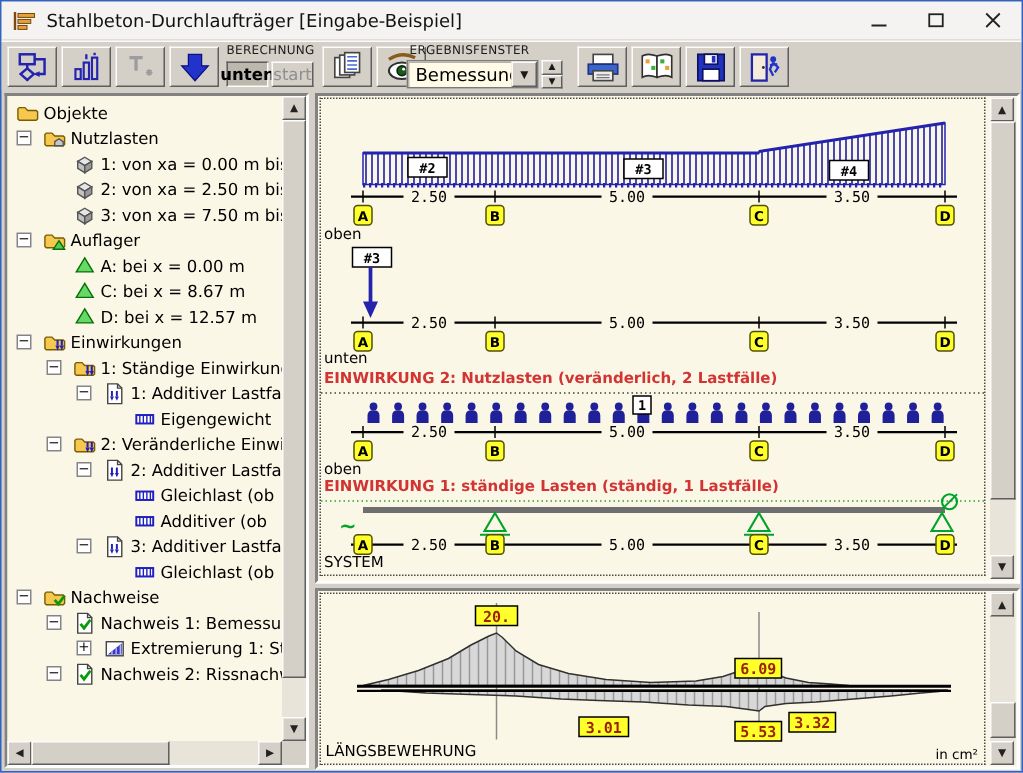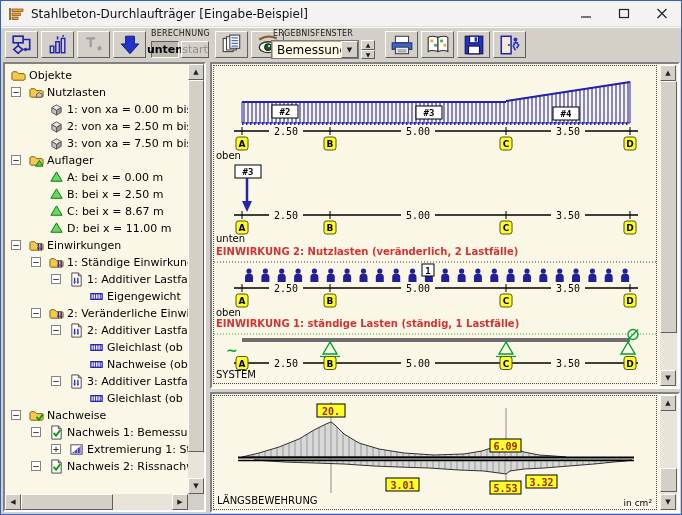--- a/index.html
+++ b/index.html
@@ -250,33 +250,27 @@
         <div class="trow">
           <span class="ticn" style="left: 44px;"><svg width="15" height="15" viewBox="0 0 16 16">
               <polygon points="8,2 14,12 2,12" fill="#66d866" stroke="#067006"></polygon>
             </svg></span>
           <span class="tlabel" style="left: 62px;">A: bei x = 0.00 m</span>
         </div>
         <div class="trow">
           <span class="ticn" style="left: 44px;"><svg width="15" height="15" viewBox="0 0 16 16">
               <polygon points="8,2 14,12 2,12" fill="#66d866" stroke="#067006"></polygon>
             </svg></span>
-          <span class="tlabel" style="left: 62px;">B: bei x = 2.50 m</span>
+          <span class="tlabel" style="left: 62px;">C: bei x = 8.67 m</span>
         </div>
         <div class="trow">
           <span class="ticn" style="left: 44px;"><svg width="15" height="15" viewBox="0 0 16 16">
               <polygon points="8,2 14,12 2,12" fill="#66d866" stroke="#067006"></polygon>
             </svg></span>
-          <span class="tlabel" style="left: 62px;">C: bei x = 8.67 m</span>
-        </div>
-        <div class="trow">
-          <span class="ticn" style="left: 44px;"><svg width="15" height="15" viewBox="0 0 16 16">
-              <polygon points="8,2 14,12 2,12" fill="#66d866" stroke="#067006"></polygon>
-            </svg></span>
-          <span class="tlabel" style="left: 62px;">D: bei x = 11.00 m</span>
+          <span class="tlabel" style="left: 62px;">D: bei x = 12.57 m</span>
         </div>
         <div class="trow">
           <span class="exp" style="left: 6px;">−</span>
           <span class="ticn" style="left: 24px;"><svg width="15" height="15" viewBox="0 0 16 16">
               <path d="M1,5 L2,4 L6,4 L8,6 L14,6 L15,7 L15,12 L14,13 L2,13 L1,12 Z" fill="#f6c84f" stroke="#7a5c00"></path>
               <path d="M10,6 L10,10 M13,6 L13,10" stroke="#2020c0" stroke-width="1.5"></path>
               <polygon points="10,13.5 8.4,10 11.6,10" fill="#2020c0"></polygon>
               <polygon points="13,13.5 11.4,10 14.6,10" fill="#2020c0"></polygon>
             </svg></span>
           <span class="tlabel" style="left: 42px;">Einwirkungen</span>
@@ -335,21 +329,21 @@
               <rect x="2" y="5" width="12" height="6" fill="#fff" stroke="#2020c0" stroke-width="1.4"></rect>
               <path d="M4.5,5 V11 M7,5 V11 M9.5,5 V11 M12,5 V11" stroke="#2020c0"></path>
             </svg></span>
           <span class="tlabel" style="left: 102px;">Gleichlast (ob</span>
         </div>
         <div class="trow">
           <span class="ticn" style="left: 84px;"><svg width="15" height="15" viewBox="0 0 16 16">
               <rect x="2" y="5" width="12" height="6" fill="#fff" stroke="#2020c0" stroke-width="1.4"></rect>
               <path d="M4.5,5 V11 M7,5 V11 M9.5,5 V11 M12,5 V11" stroke="#2020c0"></path>
             </svg></span>
-          <span class="tlabel" style="left: 102px;">Nachweise (ob</span>
+          <span class="tlabel" style="left: 102px;">Additiver (ob</span>
         </div>
         <div class="trow">
           <span class="exp" style="left: 46px;">−</span>
           <span class="ticn" style="left: 64px;"><svg width="15" height="15" viewBox="0 0 16 16">
               <path d="M3,1 L10,1 L13,4 L13,15 L3,15 Z" fill="#fff" stroke="#444"></path>
               <path d="M10,1 L10,4 L13,4" fill="none" stroke="#444"></path>
               <path d="M6,6 L6,10 M9.5,6 L9.5,10" stroke="#2020c0" stroke-width="1.4"></path>
               <polygon points="6,13 4.6,10 7.4,10" fill="#2020c0"></polygon>
               <polygon points="9.5,13 8.1,10 10.9,10" fill="#2020c0"></polygon>
             </svg></span>

